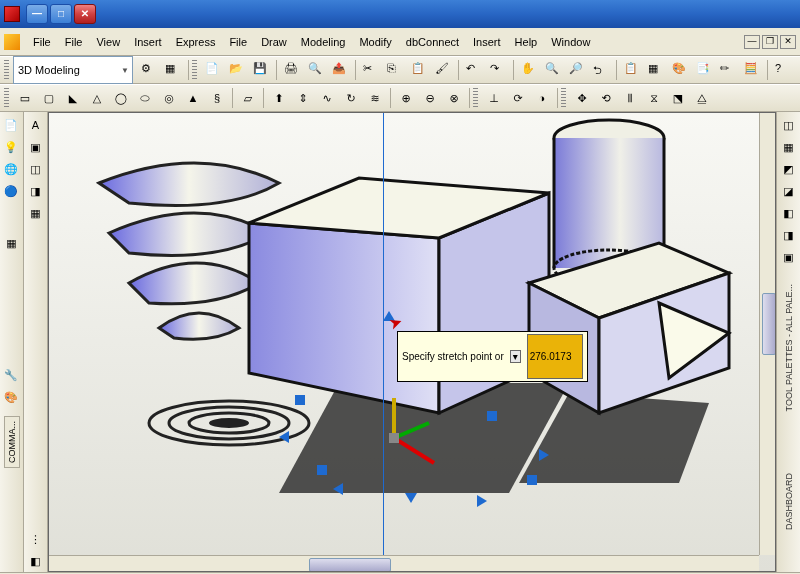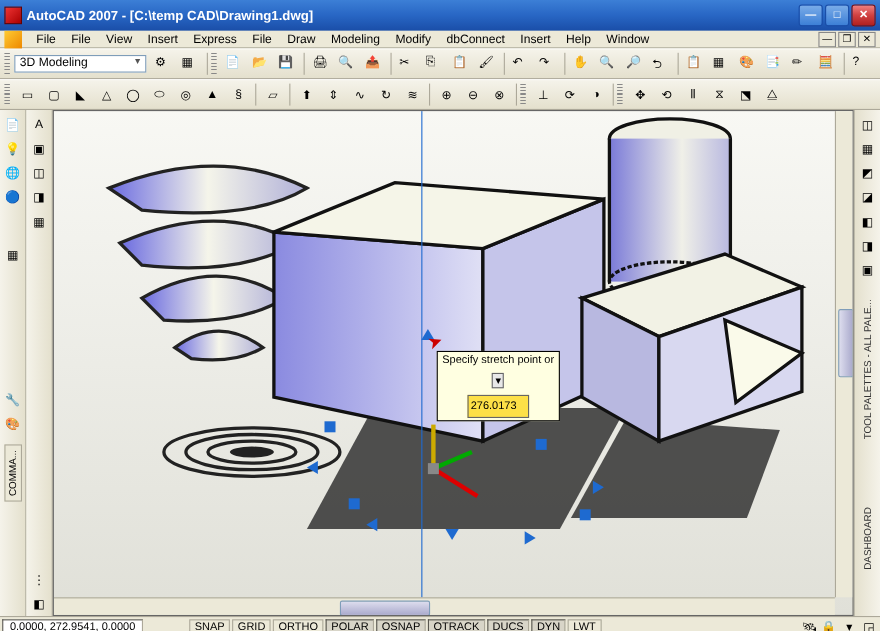--- a/index.html
+++ b/index.html
@@ -4,31 +4,31 @@
 <style>
 * { box-sizing: border-box; margin: 0; padding: 0; }
 body { font-family: Tahoma, sans-serif; font-size: 11px; background: #ece9d8; overflow: hidden; width: 800px; height: 574px; }
 
 .titlebar { height: 28px; background: linear-gradient(to bottom, #3c7fd6 0%, #2866c4 50%, #1a4ea8 100%); display: flex; align-items: center; padding: 0 4px; color: white; }
 .titlebar .app-icon { width: 16px; height: 16px; background: linear-gradient(135deg, #e33, #a00); border: 1px solid #600; margin-right: 4px; }
 .titlebar .title-text { flex: 1; font-weight: bold; font-size: 12px; }
 .titlebar .win-btn { width: 22px; height: 20px; margin-left: 2px; border: 1px solid #1a4ea8; background: linear-gradient(to bottom, #7aace8, #3c7fd6); color: white; font-weight: bold; text-align: center; line-height: 18px; border-radius: 3px; font-size: 10px; cursor: pointer; }
 .titlebar .win-close { background: linear-gradient(to bottom, #f08080, #d04040, #b02020); border-color: #801010; }
 
-.menubar { height: 16px; background: #ece9d8; display: flex; align-items: center; padding: 0 4px; border-bottom: 1px solid #aca899; }
+.menubar { height: 28px; background: #ece9d8; display: flex; align-items: center; padding: 0 4px; border-bottom: 1px solid #aca899; }
 .menubar .doc-icon { width: 16px; height: 16px; background: linear-gradient(135deg, #fc3, #e80); margin-right: 6px; }
 .menubar .menu-item { padding: 2px 7px; cursor: pointer; }
 .menubar .spacer { flex: 1; }
 .menubar .doc-btn { width: 16px; height: 14px; margin-left: 2px; border: 1px solid #888; background: #ece9d8; font-size: 9px; text-align: center; cursor: pointer; }
 
 .toolbar-row { height: 28px; background: linear-gradient(to bottom, #f5f3ea, #e4e0cd); border-top: 1px solid #fff; border-bottom: 1px solid #aca899; display: flex; align-items: center; padding: 0 4px; }
 .tb-grip { width: 5px; height: 20px; background: repeating-linear-gradient(to bottom, #888 0, #888 1px, transparent 1px, transparent 3px); margin-right: 4px; }
 .tb-btn { width: 22px; height: 22px; border: 1px solid transparent; display: flex; align-items: center; justify-content: center; cursor: pointer; margin: 0 1px; }
 .tb-sep { width: 1px; height: 20px; background: #aca899; margin: 0 3px; }
-.tb-dropdown { width: 120px; height: 16px; border: 1px solid #7f9db9; background: white; display: flex; padding: 0 4px; margin-right: 4px; position: relative; }
+.tb-dropdown { width: 120px; height: 28px; border: 1px solid #7f9db9; background: white; display: flex; align-items: center; padding: 0 4px; margin-right: 4px; position: relative; }
 .tb-dropdown::after { content: "▼"; position: absolute; right: 3px; font-size: 8px; color: #555; }
 
 .main-area { display: flex; height: 460px; }
 .left-panel { width: 24px; background: linear-gradient(to right, #f5f3ea, #e4e0cd); border-right: 1px solid #aca899; display: flex; flex-direction: column; align-items: center; padding-top: 2px; }
 .left-panel .lp-btn { width: 20px; height: 20px; margin: 1px 0; border: 1px solid transparent; cursor: pointer; display: flex; align-items: center; justify-content: center; }
 .left-panel-2 { width: 24px; background: linear-gradient(to right, #f5f3ea, #e4e0cd); border-right: 1px solid #aca899; display: flex; flex-direction: column; align-items: center; padding-top: 2px; }
 .left-panel-2 .lp-btn { width: 20px; height: 20px; margin: 1px 0; border: 1px solid transparent; cursor: pointer; display: flex; align-items: center; justify-content: center; }
 
 .comma-tab { writing-mode: vertical-rl; transform: rotate(180deg); font-size: 9px; padding: 4px 2px; background: #ece9d8; border: 1px solid #aca899; margin-top: 8px; }
 
@@ -42,22 +42,22 @@
 .right-panel .rp-btn { width: 20px; height: 20px; margin: 1px 0; border: 1px solid transparent; cursor: pointer; display: flex; align-items: center; justify-content: center; }
 .right-label { writing-mode: vertical-rl; transform: rotate(180deg); font-size: 9px; padding: 6px 2px; color: #333; margin-top: 10px; }
 
 .statusbar { height: 20px; background: #ece9d8; border-top: 1px solid #aca899; display: flex; align-items: center; padding: 0 2px; }
 .status-coords { border: 1px inset #aca899; padding: 1px 6px; height: 16px; background: #fff; font-size: 10px; }
 .status-btn { border: 1px solid #aca899; padding: 1px 4px; height: 16px; margin-left: 2px; cursor: pointer; font-size: 10px; display: flex; align-items: center; }
 .status-btn.active { border-style: inset; background: #d8d5c8; }
 .status-spacer { flex: 1; }
 .status-icon { width: 16px; height: 16px; margin-left: 2px; cursor: pointer; display: flex; align-items: center; justify-content: center; }
 
-.tooltip-box { position: absolute; background: #ffffe1; border: 1px solid #000; padding: 2px 4px; font-size: 10px; display: flex; align-items: center; gap: 6px; flex-direction: column; }
-.tooltip-input { border: 1px solid #666; background: #fde047; width: 56px; font-size: 10px; padding: 4px 2px; }
+.tooltip-box { position: absolute; background: #ffffe1; border: 1px solid #000; padding: 2px 4px; font-size: 10px; display: flex; align-items: center; gap: 6px; }
+.tooltip-input { border: 1px solid #666; background: #eab308; width: 56px; font-size: 10px; padding: 16px 2px; }
 
 .ico { width: 16px; height: 16px; display: inline-block; }
 .cursor-arrow { position: absolute; font-size: 16px; color: #c00; transform: rotate(-20deg); pointer-events: none; }
 
 .shape-spiral { position: absolute; left: 20px; top: 20px; width: 230px; height: 220px; }
 .shape-box { position: absolute; left: 190px; top: 50px; width: 320px; height: 260px; }
 .shape-cyl { position: absolute; left: 490px; top: 0px; width: 140px; height: 180px; }
 .shape-wedge { position: absolute; left: 470px; top: 120px; width: 220px; height: 190px; }
 .ground-shadow { position: absolute; left: 40px; top: 250px; width: 650px; height: 150px; }
 
@@ -65,21 +65,20 @@
 .grip.arrow-up { width: 0; height: 0; border-left: 6px solid transparent; border-right: 6px solid transparent; border-bottom: 10px solid #1e6ad0; background: transparent; }
 .grip.arrow-down { width: 0; height: 0; border-left: 6px solid transparent; border-right: 6px solid transparent; border-top: 10px solid #1e6ad0; background: transparent; }
 .grip.arrow-left { width: 0; height: 0; border-top: 6px solid transparent; border-bottom: 6px solid transparent; border-right: 10px solid #1e6ad0; background: transparent; }
 .grip.arrow-right { width: 0; height: 0; border-top: 6px solid transparent; border-bottom: 6px solid transparent; border-left: 10px solid #1e6ad0; background: transparent; }
 </style>
 </head>
 <body>
 
 <div class="titlebar">
   <div class="app-icon"></div>
-  <div class="title-text">AutoCAD 2007 - [C:\temp CAD\Drawing1.dwg]</div>
   <div class="win-btn">—</div>
   <div class="win-btn">□</div>
   <div class="win-btn win-close">✕</div>
 </div>
 
 <div class="menubar">
   <div class="doc-icon"></div>
   <span class="menu-item">File</span>
   <span class="menu-item">File</span>
   <span class="menu-item">View</span>

